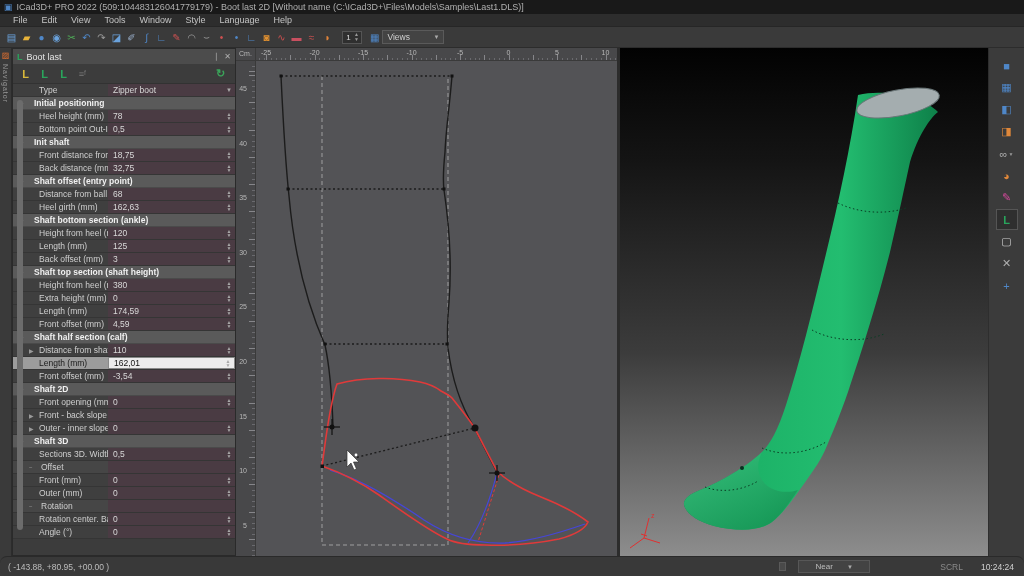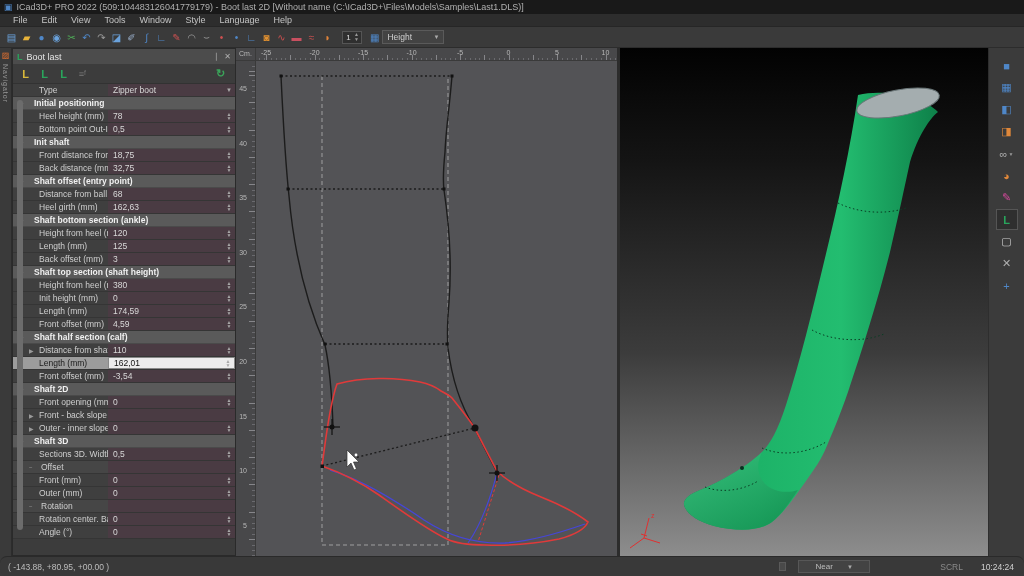--- a/index.html
+++ b/index.html
@@ -170,21 +170,21 @@
         <span class="tbicon" style="color: rgb(200, 80, 80);">≈</span>
         <span class="tbicon" style="color: rgb(224, 131, 58);">◑</span>
       </span>
     <span id="tb-spinner">
       <span class="v">1</span>
       <span class="arr">▲<br>▼</span>
     </span>
     <span id="views-combo">
       <span class="vicon">▦</span>
       <span class="box">
-        <span>Height</span>
+        <span>Views</span>
         <span class="arrow">▼</span>
       </span>
     </span>
   </div>
 
   <div id="navstrip">
     <span class="nicon">▨</span>
     <div class="nlabel">Navigator</div>
   </div>
 
@@ -297,21 +297,21 @@
           <span class="sl">Shaft top section (shaft height)</span>
         </div>
         <div class="grow ">
           <span class="gl">Height from heel (mm)</span>
           <span class="gv">
             <span>380</span>
             <span class="spin">▲<br>▼</span>
           </span>
         </div>
         <div class="grow ">
-          <span class="gl">Init height (mm)</span>
+          <span class="gl">Extra height (mm)</span>
           <span class="gv">
             <span>0</span>
             <span class="spin">▲<br>▼</span>
           </span>
         </div>
         <div class="grow ">
           <span class="gl">Length (mm)</span>
           <span class="gv">
             <span>174,59</span>
             <span class="spin">▲<br>▼</span>

